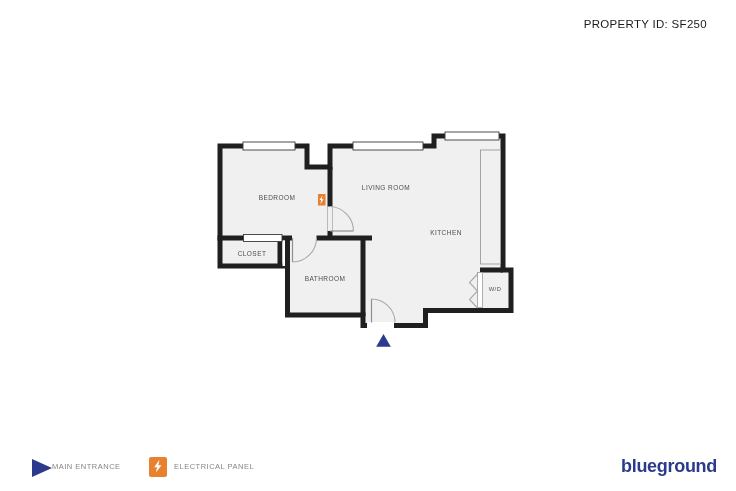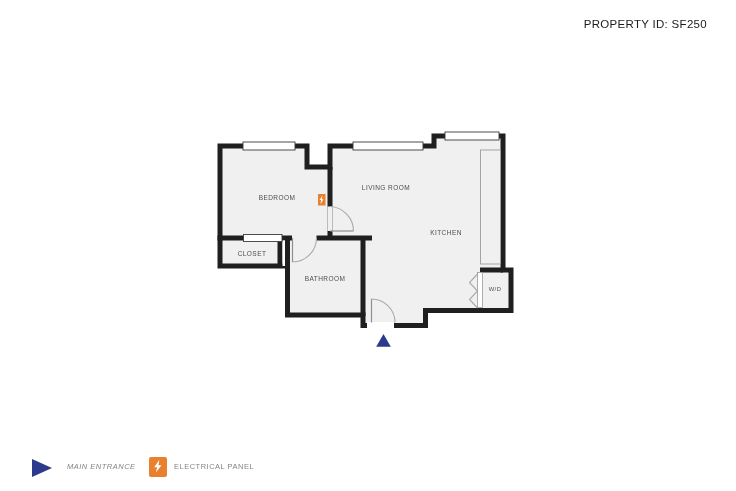--- a/index.html
+++ b/index.html
@@ -32,21 +32,21 @@
 
   .legend-tri{
     position:absolute;left:32px;top:459px;width:0;height:0;
     border-top:9px solid transparent;border-bottom:9px solid transparent;
     border-left:20px solid #2b3a8c;
   }
   .legend-label{
     position:absolute;top:462px;font-size:7.5px;color:#858585;
     letter-spacing:.5px;line-height:10px;white-space:nowrap;
   }
-  .legend-label.l1{left:67px;font-style:italic;}
+  .legend-label.l1{left:52px;}
   .legend-label.l2{left:174px;text-align:right;}
   .legend-panel{
     position:absolute;left:149px;top:457px;width:18px;height:20px;
     background:#e8802e;border-radius:2px;
     display:flex;align-items:center;justify-content:center;
   }
   .brand-logo{
     position:absolute;top:456px;right:19px;
     font-size:18px;font-weight:700;color:#2c3a8e;letter-spacing:-.3px;
   }
@@ -107,13 +107,14 @@
   <div class="legend-tri"></div>
   <div class="legend-label l1">MAIN ENTRANCE</div>
 
   <div class="legend-panel">
     <svg width="14" height="16" viewBox="0 0 14 16">
       <polygon points="8.4,0.8 3.2,8.3 6.1,8.3 4.9,13.6 10.4,6.3 7.4,6.3" fill="#ffffff"></polygon>
     </svg>
   </div>
   <div class="legend-label l2">ELECTRICAL PANEL</div>
 
+  <div class="brand-logo">blueground</div>
 </div>
 
 </body></html>

